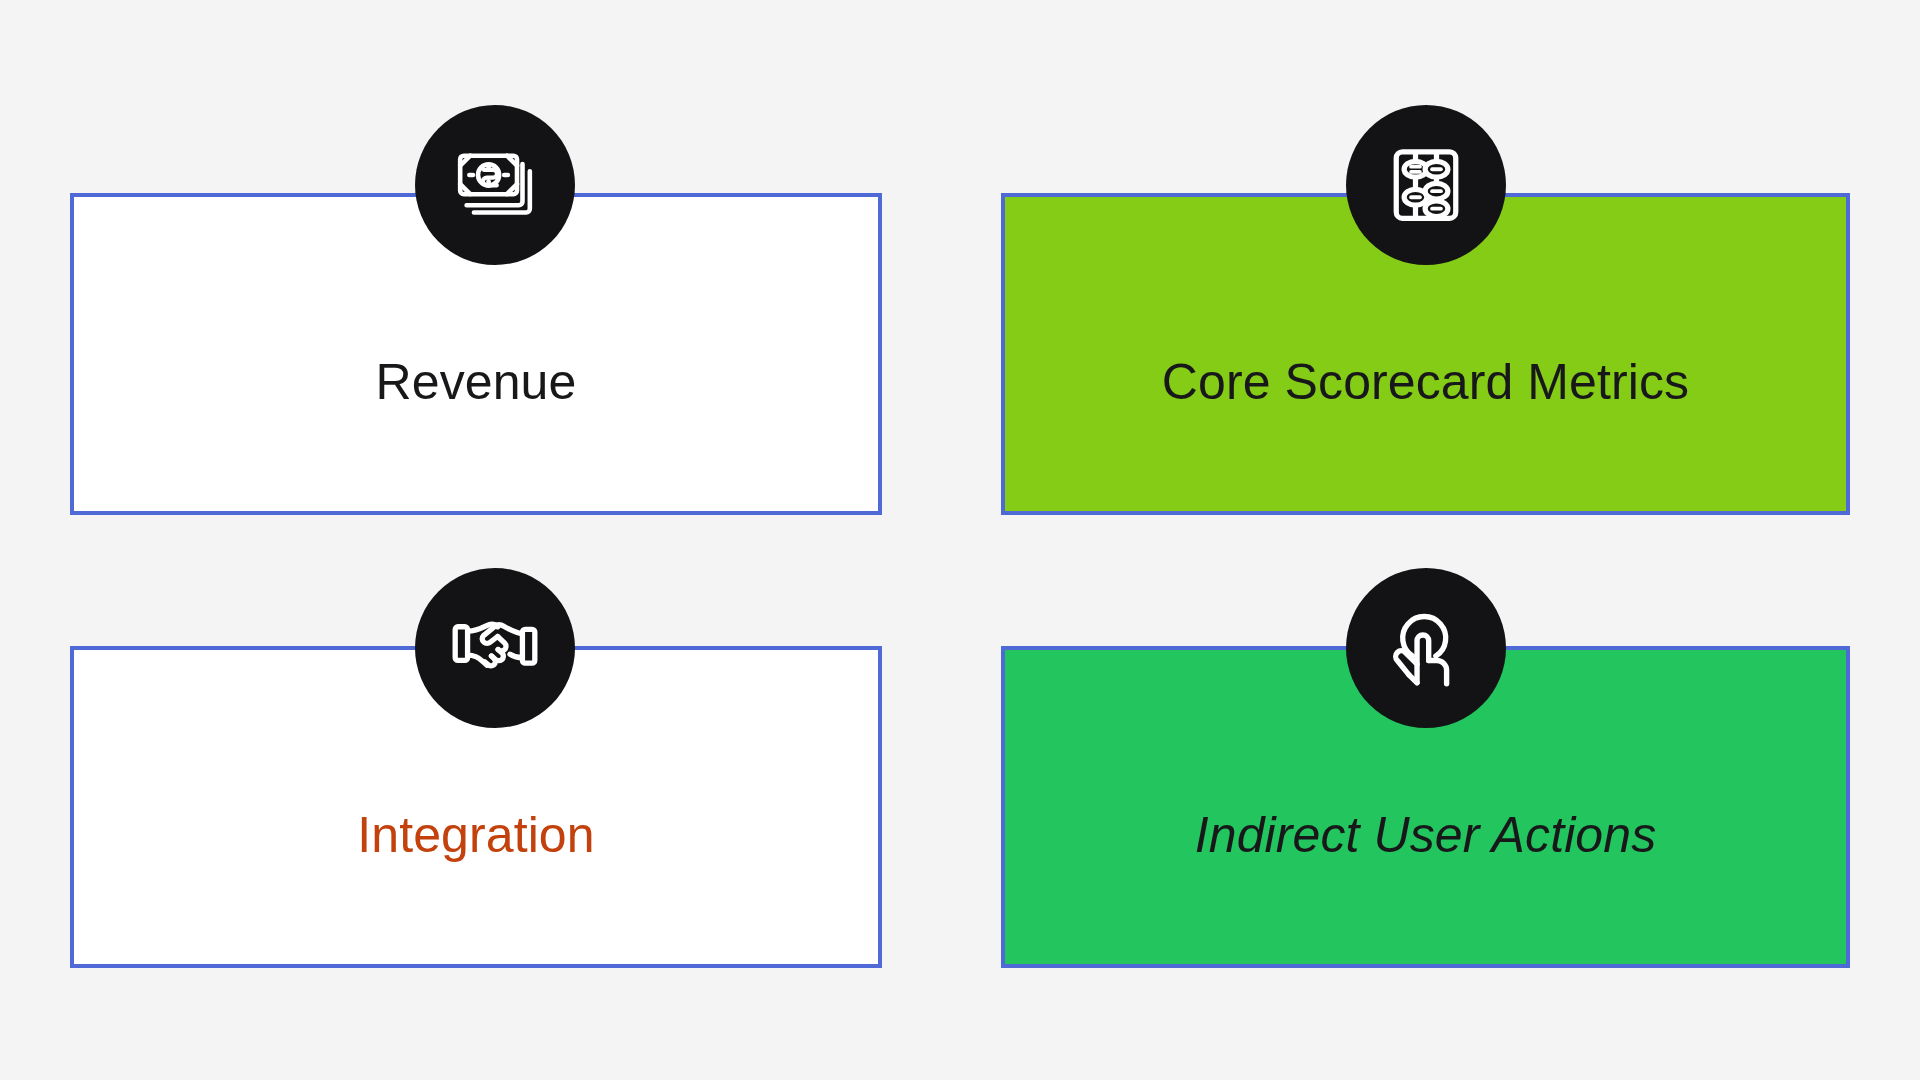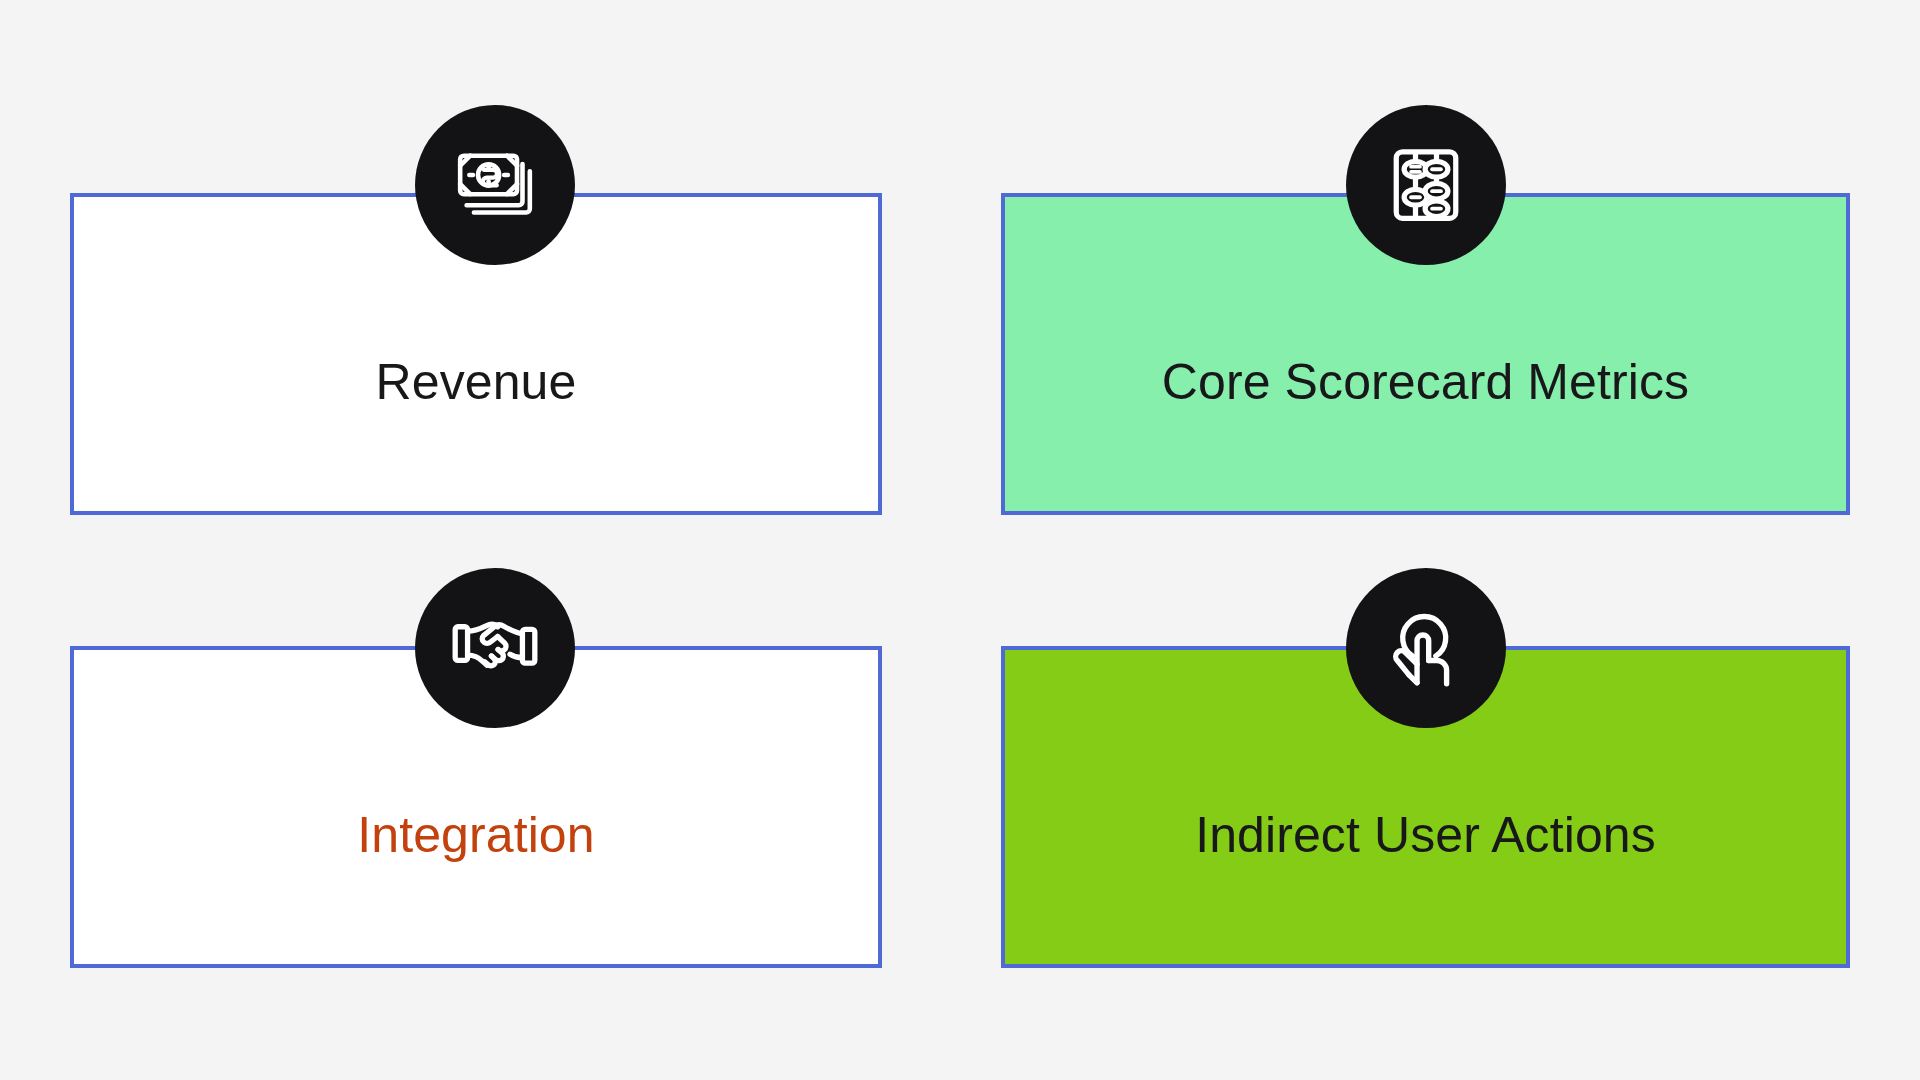--- a/index.html
+++ b/index.html
@@ -88,21 +88,21 @@
         <path d="M41 26.5 v4"></path>
         <path d="M41 44 v4.5"></path>
         <path d="M20 37 h4"></path>
         <path d="M58 37 h4"></path>
         <path d="M78 25 v41 a4 4 0 0 1 -4 4 H17"></path>
         <path d="M86 33 v41 a4 4 0 0 1 -4 4 H25"></path>
       </svg>
     </span>
   </div>
 
-  <div class="card card-r1 col-r" style="background: #86efac; border-color: rgb(79, 106, 214);">
+  <div class="card card-r1 col-r" style="background: #84cc16; border-color: rgb(79, 106, 214);">
     <div class="card-label" style="position: absolute; left: 0px; right: 0px; top: 160px; color: rgb(24, 24, 26);">Core Scorecard Metrics</div>
   </div>
   <div class="icon-badge badge-r1 badge-col-r" style="background: rgb(19, 19, 21);">
     <span>
       <svg width="84" height="84" viewBox="0 0 96 96" fill="none" stroke="#ffffff" stroke-width="6" stroke-linecap="round" stroke-linejoin="round">
         <rect x="14" y="10" width="68" height="76" rx="7"></rect>
         <path d="M36 12 V84"></path>
         <path d="M60 12 V84"></path>
         <ellipse cx="36" cy="30" rx="13" ry="9" fill="#131315"></ellipse>
         <path d="M31 27 h10" stroke-width="4.5"></path>
@@ -132,21 +132,21 @@
                  L39 38 a5 5 0 0 0 0.5 7.5 a5.5 5.5 0 0 0 7 0 L55 39"></path>
         <path d="M55 39 L63 46.5 a5 5 0 0 1 -0.5 7.5 a5.5 5.5 0 0 1 -7 -0.3"></path>
         <path d="M55.5 53.7 L60 57.8 a5 5 0 0 1 -0.4 7.4 a5.4 5.4 0 0 1 -7 -0.3 L48 61"></path>
         <path d="M48 61 L51 64 a4.6 4.6 0 0 1 -0.4 7 a5 5 0 0 1 -6.5 -0.3 L40 67.5"></path>
         <path d="M21 60 C29 60 34 63 38 67 L43 71.5"></path>
         <path d="M83 63 C78 63 73 61.5 69 59"></path>
       </svg>
     </span>
   </div>
 
-  <div class="card card-r2 col-r" style="background: #84cc16; border-color: rgb(79, 106, 214);">
+  <div class="card card-r2 col-r" style="background: #22c55e; border-color: rgb(79, 106, 214); font-style: italic;">
     <div class="card-label" style="position: absolute; left: 0px; right: 0px; top: 160px; color: rgb(24, 24, 26);">Indirect User Actions</div>
   </div>
   <div class="icon-badge badge-r2 badge-col-r" style="background: rgb(19, 19, 21);">
     <span>
       <svg width="86" height="86" viewBox="0 0 96 96" fill="none" stroke="#ffffff" stroke-width="6" stroke-linecap="round" stroke-linejoin="round">
         <path d="M33 57 A24 24 0 1 1 59 57"></path>
         <path d="M38 86 V40 a6.5 6.5 0 0 1 13 0 V62"></path>
         <path d="M51 62 h9 a11 11 0 0 1 11 11 V88"></path>
         <path d="M38 66 L25 53 a6.3 6.3 0 0 0 -9 9 L29 78"></path>
         <path d="M29 78 L38 87"></path>

